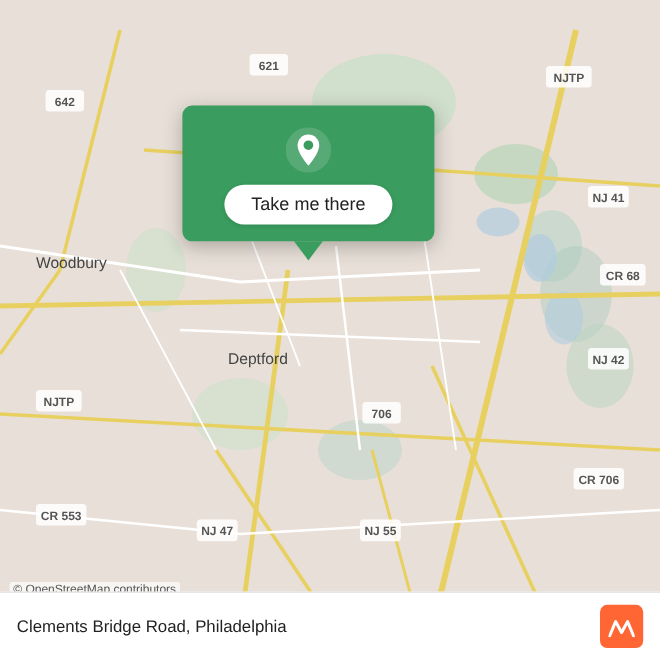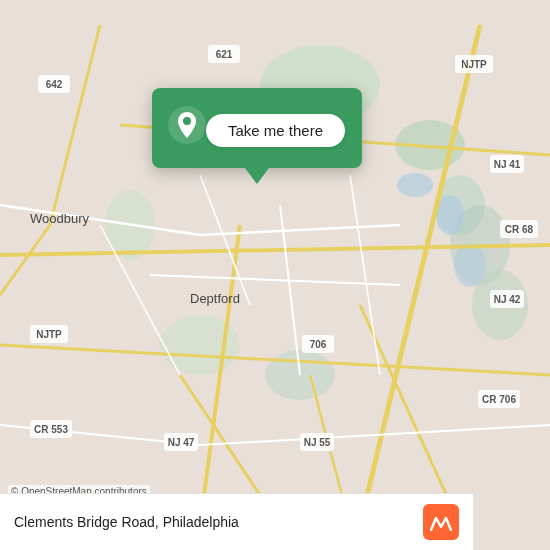--- a/index.html
+++ b/index.html
@@ -30,21 +30,21 @@
 
     
     #location-popup {
       position: absolute;
       top: 88px;
       left: 152px;
       width: 210px;
       background: #3a9c5e;
       border-radius: 8px;
       display: flex;
-      flex-direction: row;
+      flex-direction: column;
       align-items: center;
       padding: 18px 16px 14px;
       box-shadow: 0 4px 16px rgba(0,0,0,0.25);
       z-index: 10;
     }
 
     #location-popup::after {
       content: '';
       position: absolute;
       bottom: -16px;
@@ -72,21 +72,21 @@
       cursor: pointer;
       white-space: nowrap;
       box-shadow: 0 1px 4px rgba(0,0,0,0.12);
     }
 
     
     #bottom-bar {
       position: absolute;
       bottom: 0;
       left: 0;
-      width: 473px;
+      width: 550px;
       background: white;
       display: flex;
       align-items: center;
       justify-content: space-between;
       padding: 10px 14px 10px 14px;
       z-index: 20;
       border-top: 1px solid #e0e0e0;
     }
 
     #location-text {

